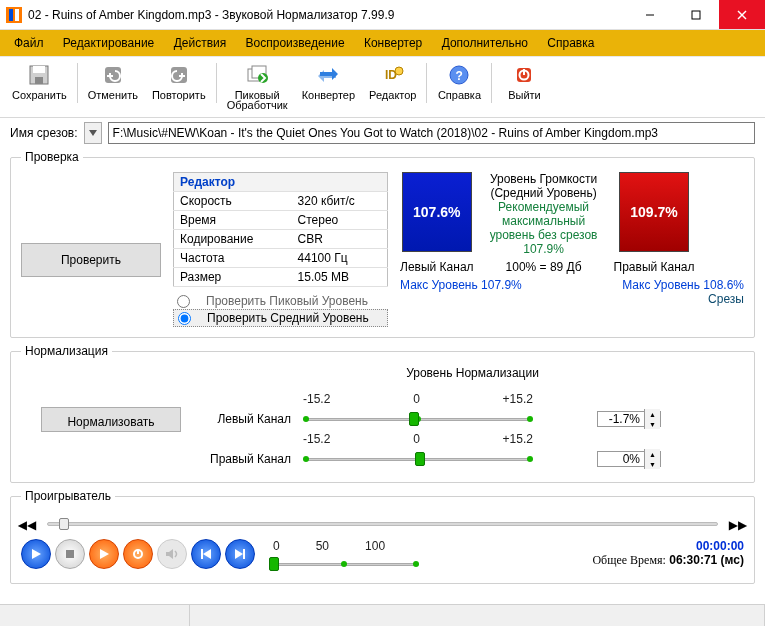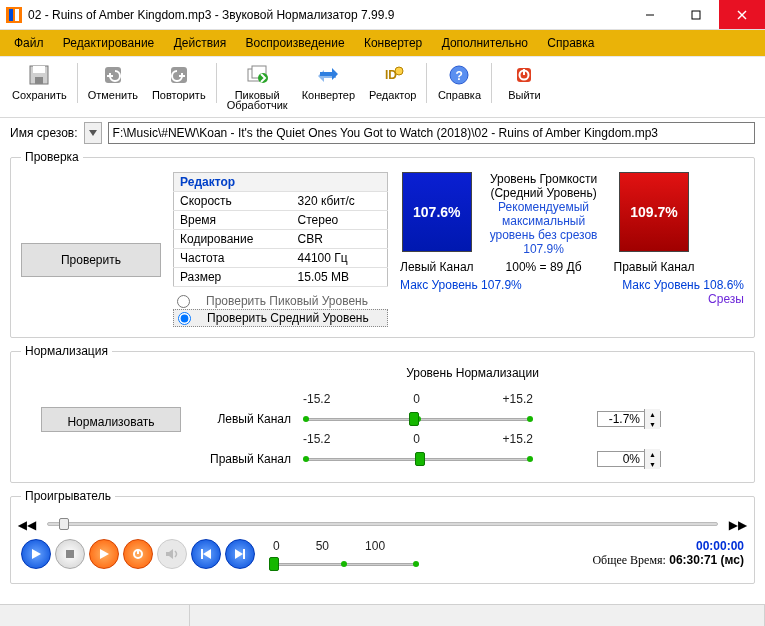--- a/index.html
+++ b/index.html
@@ -38,23 +38,23 @@
 .radios label { display:flex; align-items:center; gap:16px; padding:1px 4px; color:#666;}
 .radios label.sel { color:#000; background:#f0f0f0; border:1px dotted #888; }
 
 .meters { display:flex; gap:10px; align-items:flex-start; }
 .meter-col { display:flex; flex-direction:column; align-items:center; gap:8px; }
 .meter-box { width:70px; height:80px; display:flex; align-items:center; justify-content:center; color:#fff; font-weight:bold; font-size:14px; border:1px solid #444; }
 .meter-box.blue { background: linear-gradient(#0a1fd2,#0018b0); }
 .meter-box.red  { background: linear-gradient(#e11212,#a00000); }
 .meter-mid { width:120px; text-align:center; font-size:12px; }
 .meter-mid .line1 { color:#000; }
-.meter-mid .rec { color:#1d4ed8; }
+.meter-mid .rec { color:#15803d; }
 .blue-link { color:#0040d8; }
-.red-link { color:#6d28d9; }
+.red-link { color:#0c4a6e; }
 
 .norm-row { display:flex; align-items:center; gap:12px; margin:4px 0;}
 .scale { display:flex; justify-content:space-between; width:230px; font-size:12px; color:#222; }
 .slider-wrap { position:relative; width:230px; height:18px; }
 .slider-track { position:absolute; top:8px; left:0; right:0; height:3px; background:#cfcfcf; border:1px solid #aaa; border-radius:2px;}
 .slider-dot { position:absolute; top:6px; width:6px; height:6px; border-radius:50%; background:#15b700; }
 .slider-thumb { position:absolute; top:2px; width:10px; height:14px; background:#15b700; border:1px solid #0a7a00; border-radius:2px;}
 .valbox { display:flex; align-items:center; border:1px solid #999; height:16px; }
 .valbox .v { width:46px; text-align:right; padding-right:4px; }
 .valbox .spin { width:16px; display:flex; flex-direction:column; }

